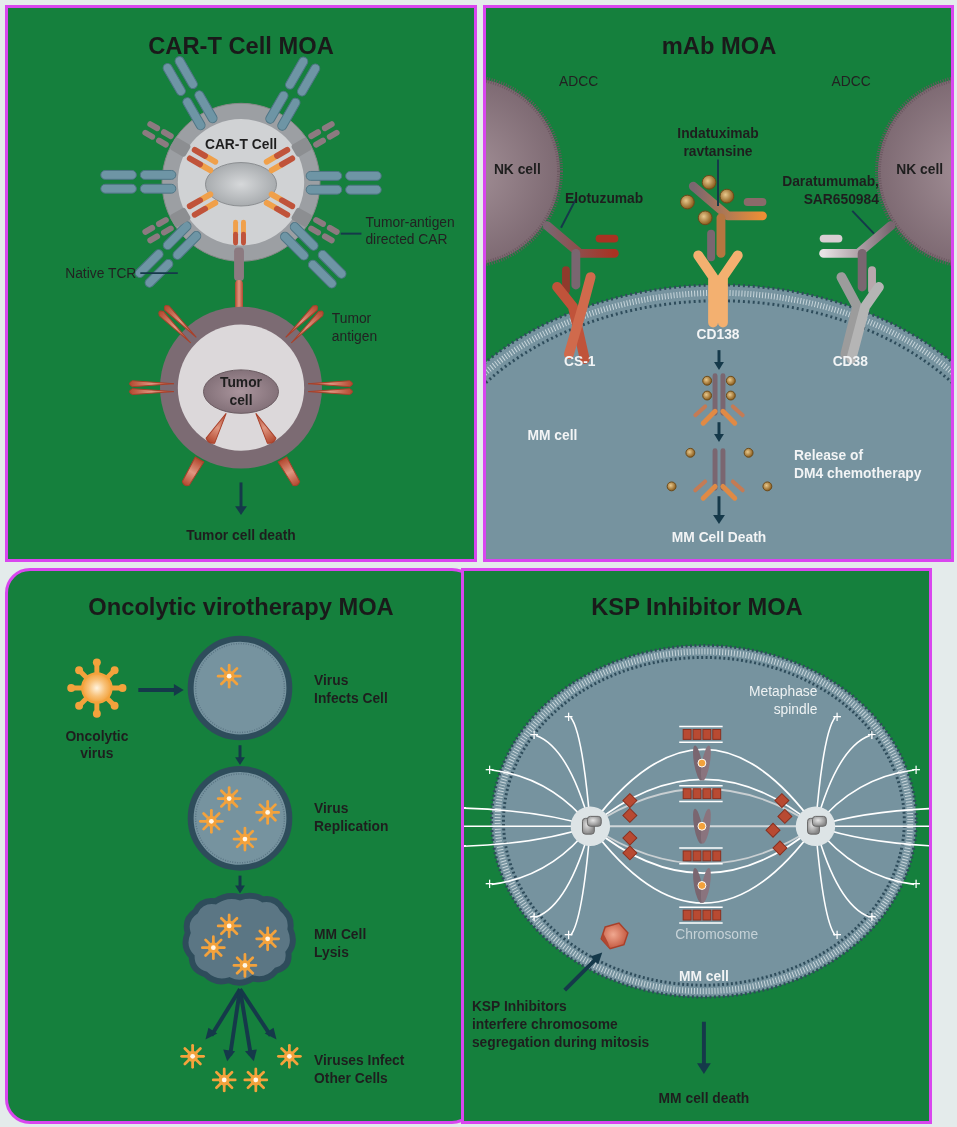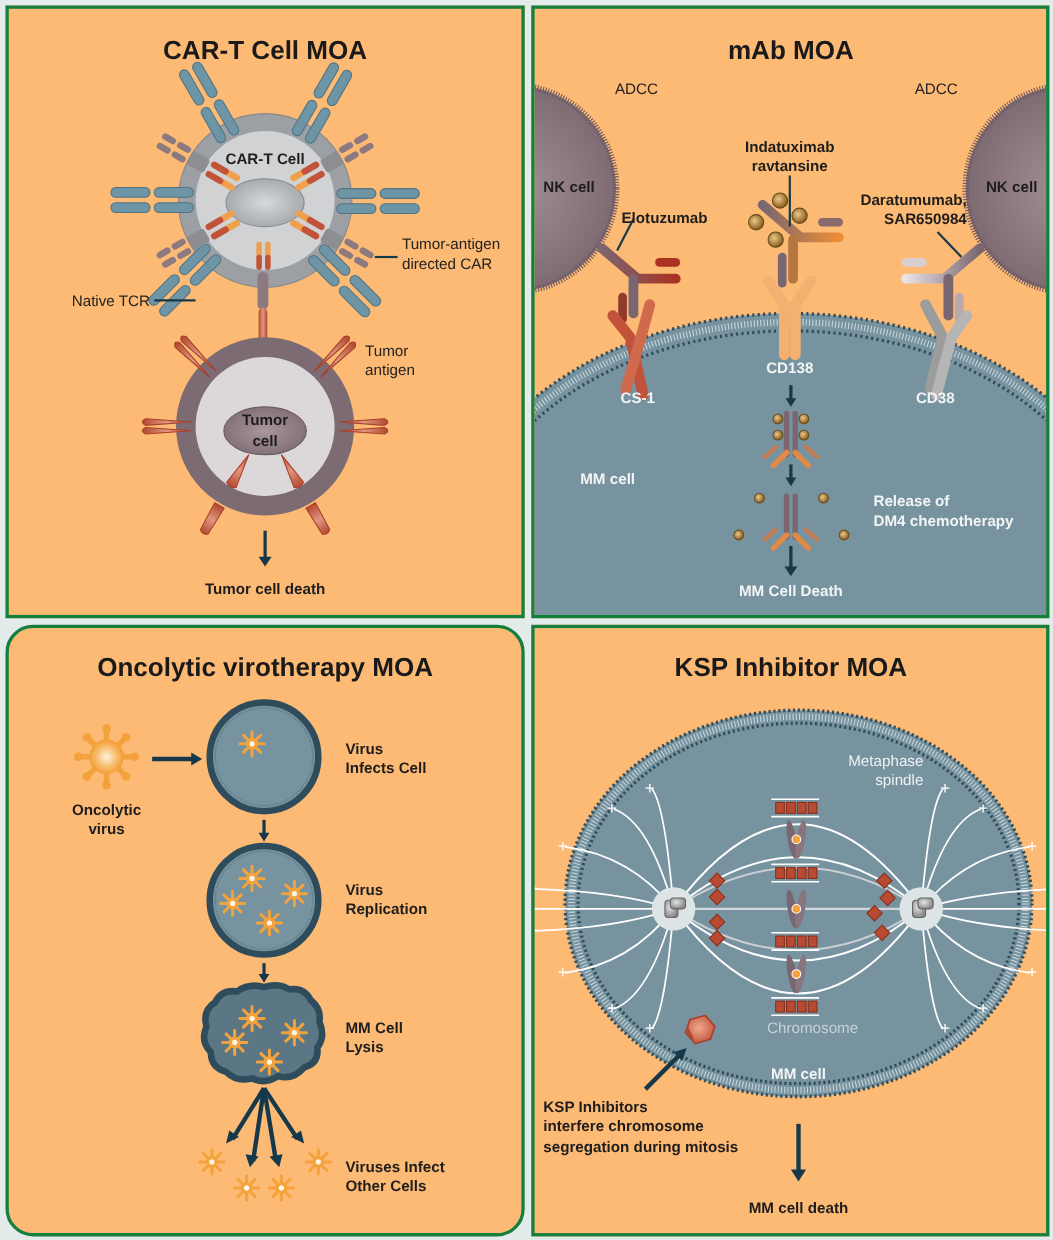--- a/index.html
+++ b/index.html
@@ -1,21 +1,21 @@
 <!DOCTYPE html>
 <html><head>
 <meta charset="utf-8">
 <style>
   html,body{margin:0;padding:0;}
   body{width:957px;height:1127px;background:#e4ebeb;position:relative;overflow:hidden;font-family:"Liberation Sans",sans-serif;}
-  .panel{position:absolute;background:#fdba74;border:3px solid #15803d;box-sizing:border-box;overflow:hidden;padding-left:28px;}
+  .panel{position:absolute;background:#15803d;border:3px solid #d946ef;box-sizing:border-box;overflow:hidden;padding-left:28px;}
   #p1{left:5px;top:5px;width:472px;height:557px;}
   #p2{left:483px;top:5px;width:471px;height:557px;}
   #p3{left:5px;top:568px;width:472px;height:556px;border-radius:25px;}
-  #p4{left:483px;top:568px;width:471px;height:556px;text-align:right;}
+  #p4{left:461px;top:568px;width:471px;height:556px;text-align:right;}
   .panel svg{position:absolute;left:0;top:0;width:100%;height:100%;}
   .title{font-weight:bold;font-size:24px;fill:#1a1a1a;text-anchor:middle;}
   .lbl{font-size:14px;fill:#222;}
   .lblb{font-size:14px;font-weight:bold;fill:#1e1e1e;}
   .wlbl{font-size:14px;font-weight:bold;fill:#f2f4f5;}
   .wthin{font-size:14px;fill:#eef2f3;}
   .mid{text-anchor:middle;}
   .end{text-anchor:end;}
 </style>
 </head>

